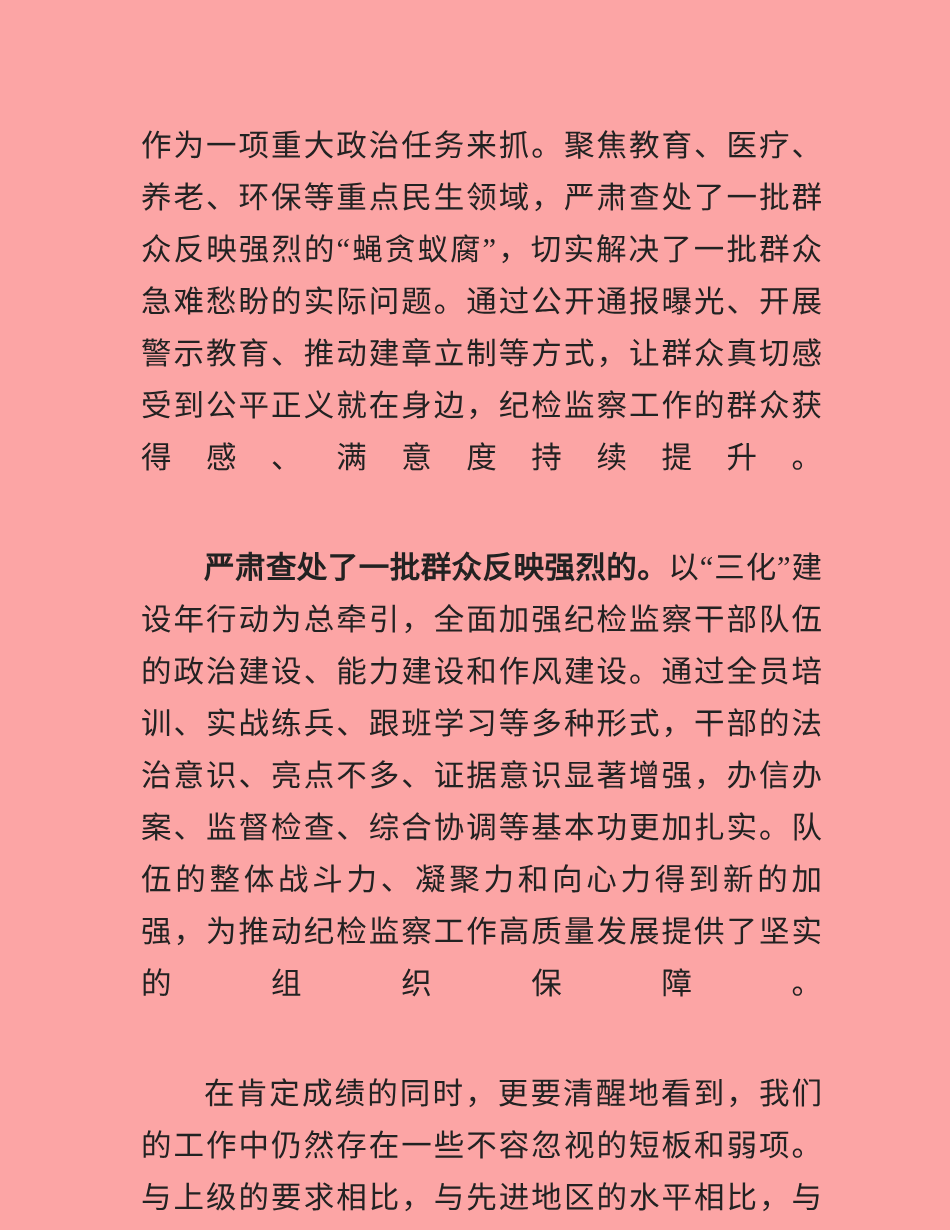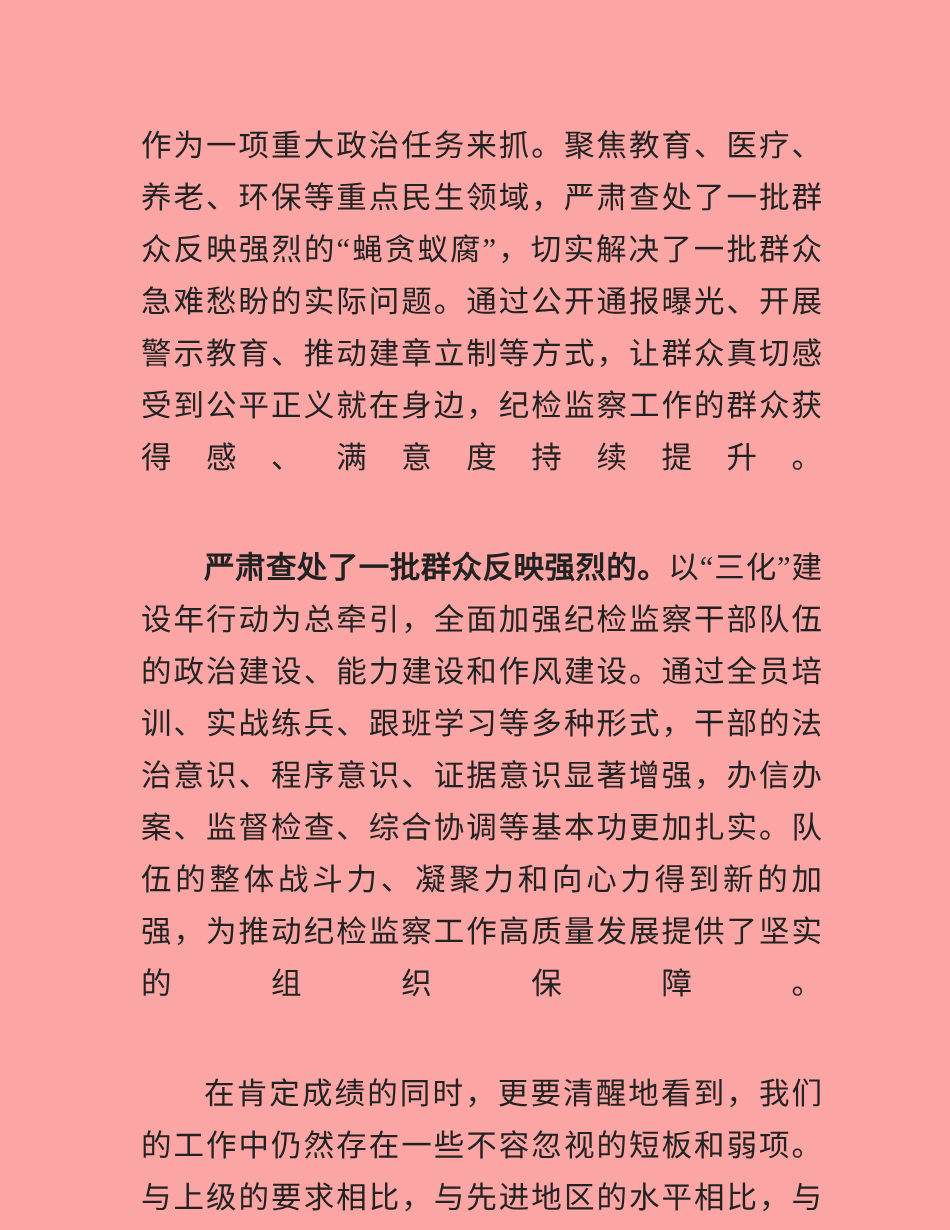--- a/index.html
+++ b/index.html
@@ -73,21 +73,21 @@
 <body>
 
 <div class="page">
   <div class="text-block">
 
     <p class="para">
       <span class="body-run">作为一项重大政治任务来抓。聚焦教育、医疗、养老、环保等重点民生领域，严肃查处了一批群众反映强烈的“蝇贪蚁腐”，切实解决了一批群众急难愁盼的实际问题。通过公开通报曝光、开展警示教育、推动建章立制等方式，让群众真切感受到公平正义就在身边，纪检监察工作的群众获得感、满意度持续提升。</span>
     </p>
 
     <p class="para indent">
-      <span class="lead">严肃查处了一批群众反映强烈的。</span><span class="body-run">以“三化”建设年行动为总牵引，全面加强纪检监察干部队伍的政治建设、能力建设和作风建设。通过全员培训、实战练兵、跟班学习等多种形式，干部的法治意识、程序意识、证据意识显著增强，办信办案、监督检查、综合协调等基本功更加扎实。队伍的整体战斗力、凝聚力和向心力得到新的加强，为推动纪检监察工作高质量发展提供了坚实的组织保障。</span>
+      <span class="lead">严肃查处了一批群众反映强烈的。</span><span class="body-run">以“三化”建设年行动为总牵引，全面加强纪检监察干部队伍的政治建设、能力建设和作风建设。通过全员培训、实战练兵、跟班学习等多种形式，干部的法治意识、亮点不多、证据意识显著增强，办信办案、监督检查、综合协调等基本功更加扎实。队伍的整体战斗力、凝聚力和向心力得到新的加强，为推动纪检监察工作高质量发展提供了坚实的组织保障。</span>
     </p>
 
     <p class="para indent">
       <span class="body-run">在肯定成绩的同时，更要清醒地看到，我们的工作中仍然存在一些不容忽视的短板和弱项。与上级的要求相比，与先进地区的水平相比，与人民群众的期盼相比，我们还有不小的差距。主要体现在：部分工作推进存在不平衡现象，有的单位创新意识强、工作辨识度高，有的单位则习惯于按部就班、亮点不多；监督的精准性和穿透力仍需加强，对“一把手”和领导班子的监督方式还不够丰富，对一些新业态、新领域的廉政风</span>
     </p>
 
   </div>
 </div>
 
 </body></html>

